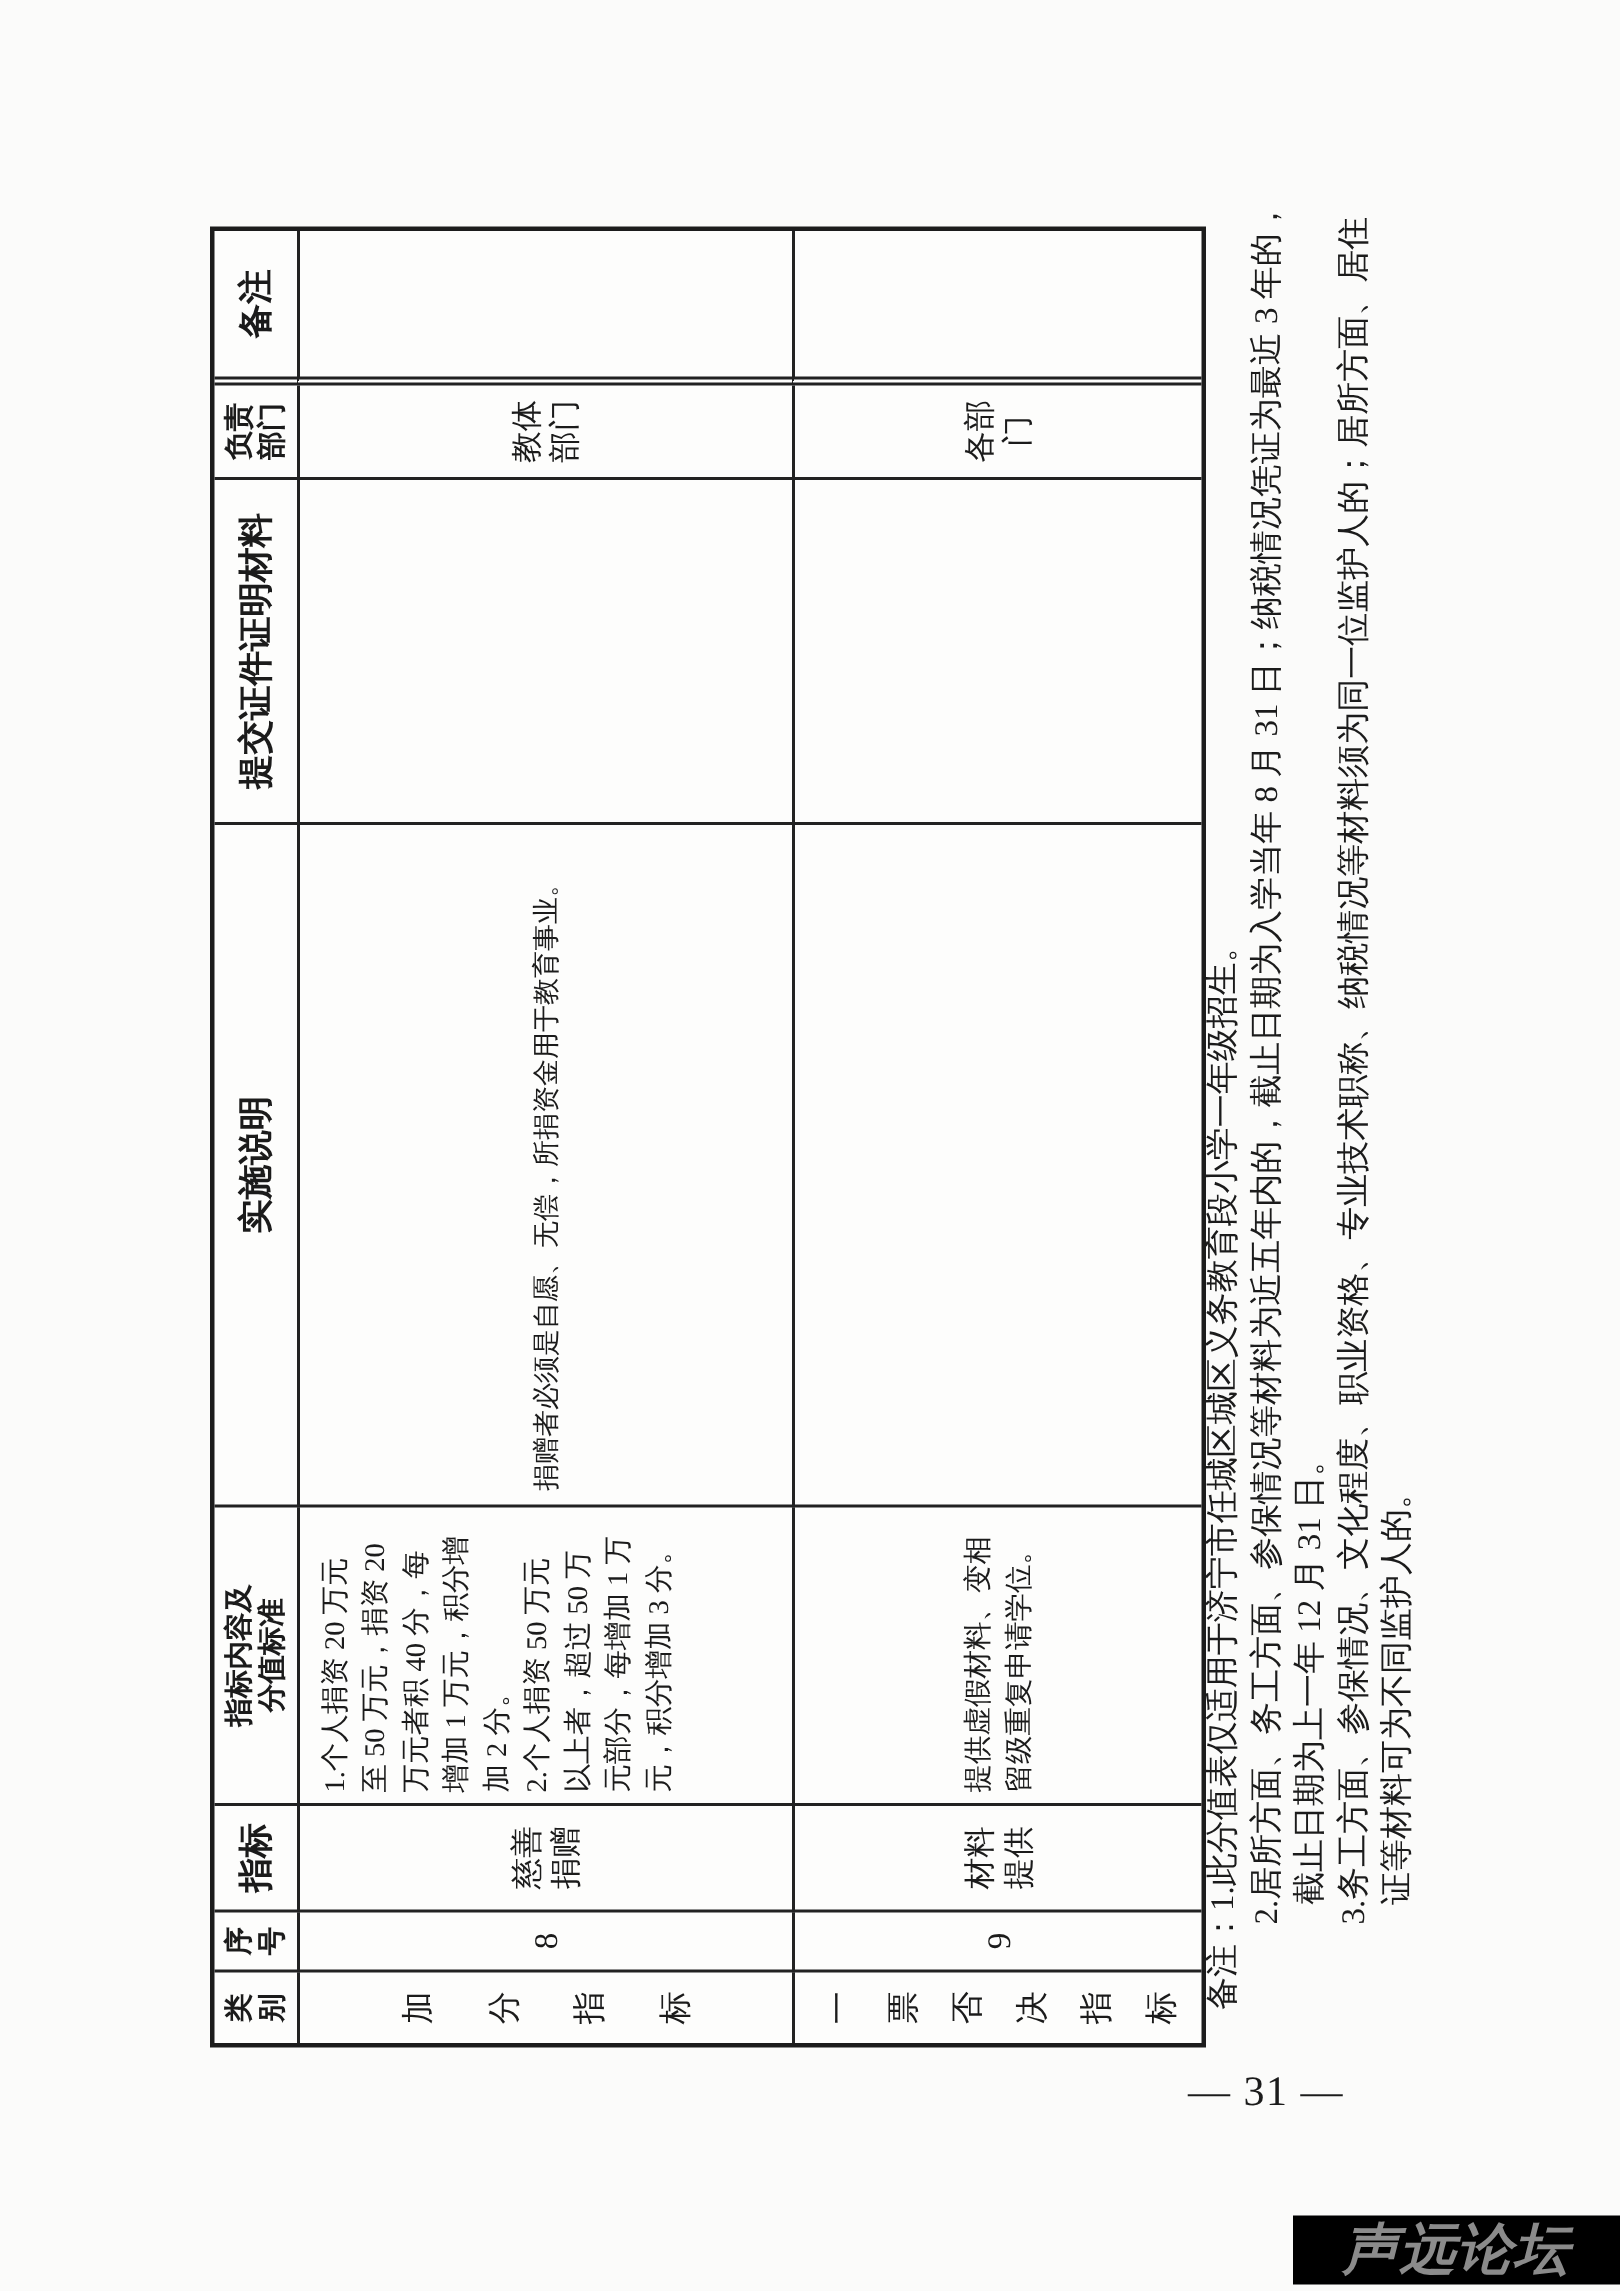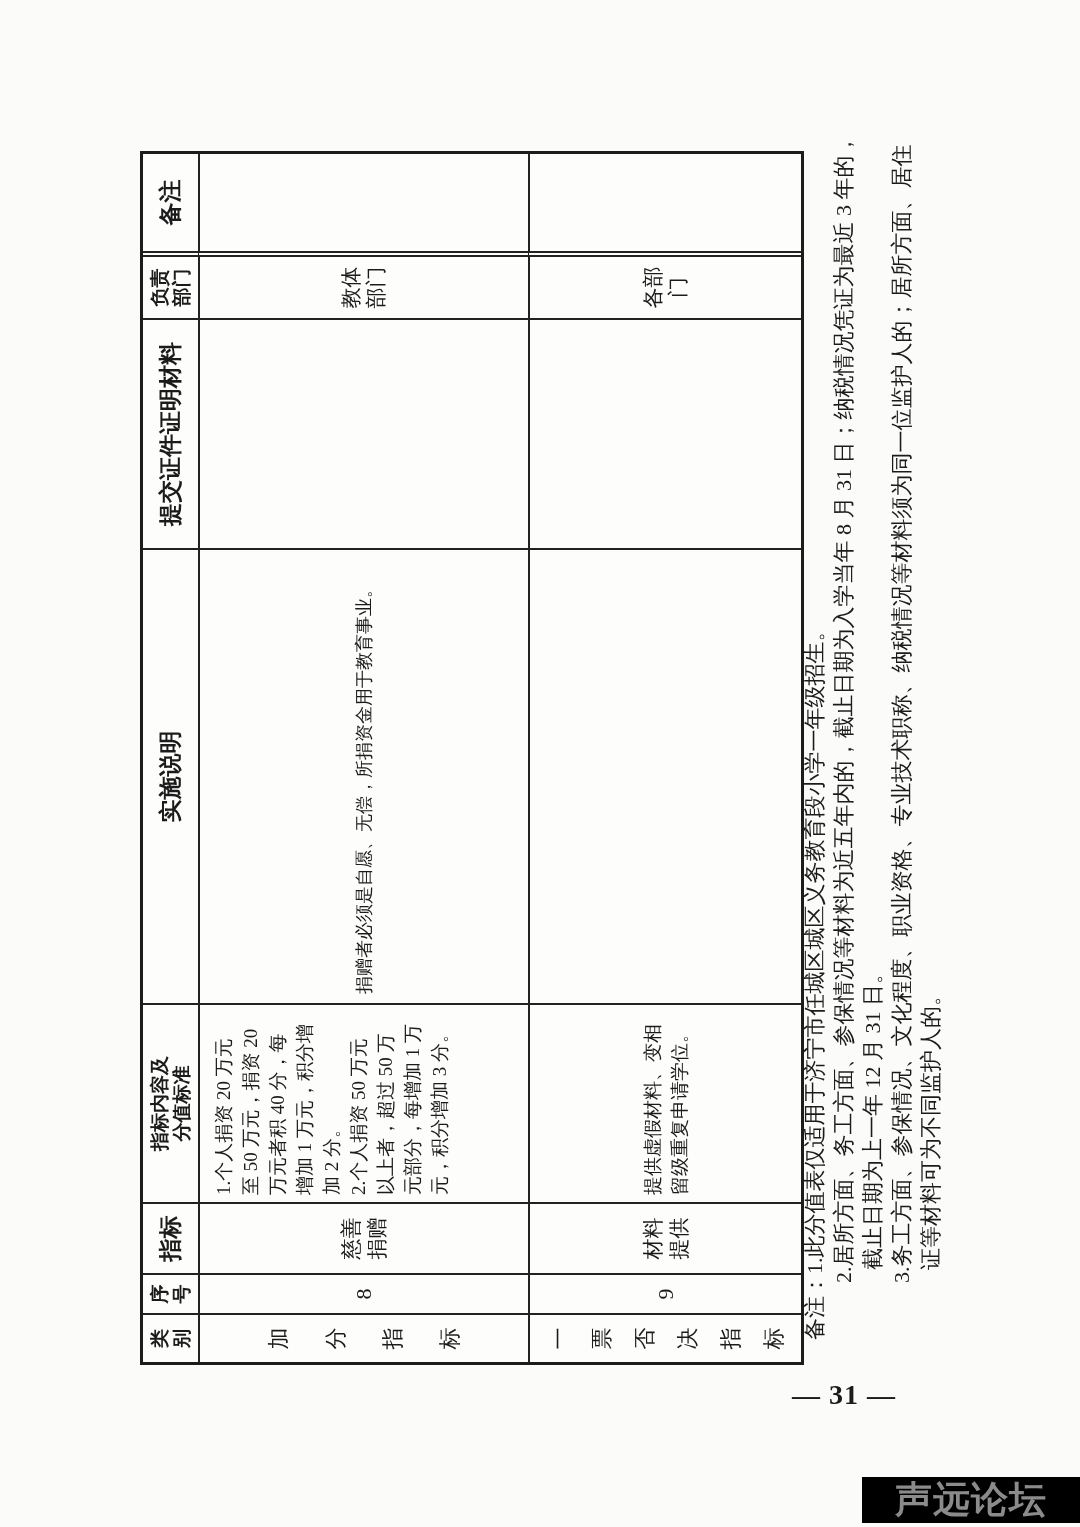--- a/index.html
+++ b/index.html
@@ -55,27 +55,27 @@
     position:absolute;left:187px;top:800px;width:1200px;
     font-size:22px;line-height:29px;white-space:nowrap;
   }
   .notes .n-head{display:inline;}
   .notes .n0{display:inline;}
   .notes .n-item{margin-left:57px;}
   .notes .n-cont{margin-left:70px;}
   
   .page-number{
     position:absolute;left:786px;top:1379px;width:116px;
-    text-align:center;font-size:28px;font-weight:bold;letter-spacing:1px;
+    text-align:center;font-size:28px;font-weight:normal;letter-spacing:1px;
   }
   .watermark{
     position:absolute;left:862px;top:1477px;width:218px;height:46px;
     background:#000;color:#8b8b8b;
     display:flex;align-items:center;justify-content:center;
-    font-size:37px;font-weight:bold;letter-spacing:1px;
+    font-size:37px;font-weight:bold;font-style:italic;letter-spacing:1px;
     font-family:"Liberation Sans","DejaVu Sans",sans-serif;
   }
 </style>
 </head>
 <body>
 
 <div class="landscape">
 
   <div class="score-table">
 

